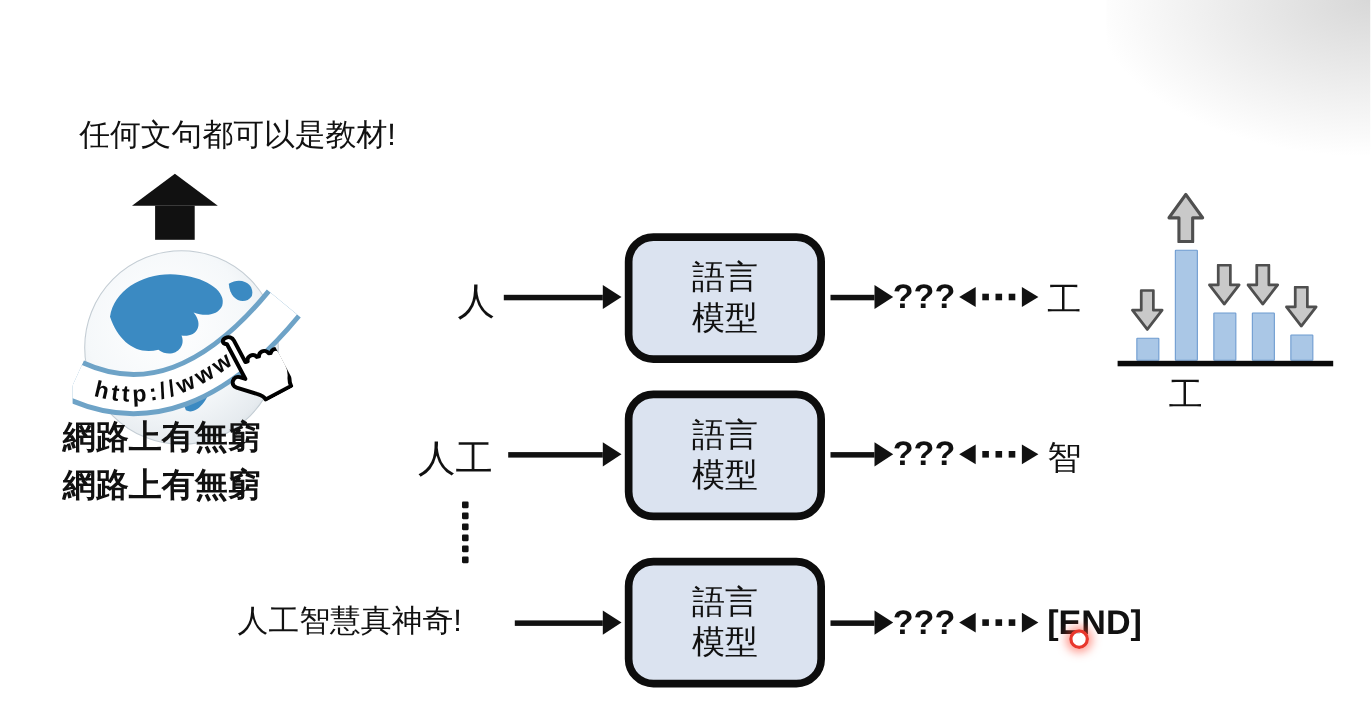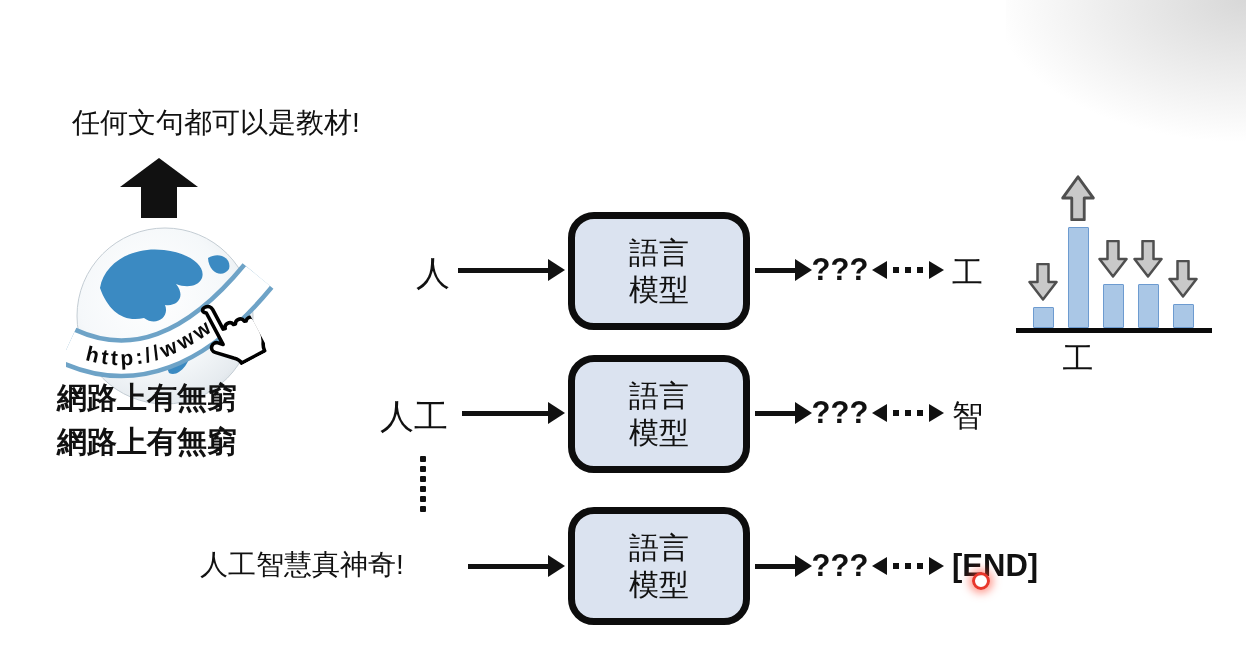--- a/index.html
+++ b/index.html
@@ -151,21 +151,21 @@
 
   <div class="v-ellipsis">
     <span></span>
       <span></span>
       <span></span>
       <span></span>
       <span></span>
       <span></span>
   </div>
 
-  <div class="row-input" style="left:200px;top:546px;font-size:28px;">人工智慧真神奇!</div>
+  <div class="row-input" style="left:216px;top:546px;font-size:28px;">人工智慧真神奇!</div>
   <div class="arrow-r" style="left:468px;top:554px;width:97px;">
       <div class="shaft"></div>
       <div class="head"></div>
     </div>
   <div class="model-box" style="top:507px;">
     <span>語言</span>
     <span>模型</span>
   </div>
   <div class="arrow-r" style="left:755px;top:554px;width:57px;">
       <div class="shaft"></div>

